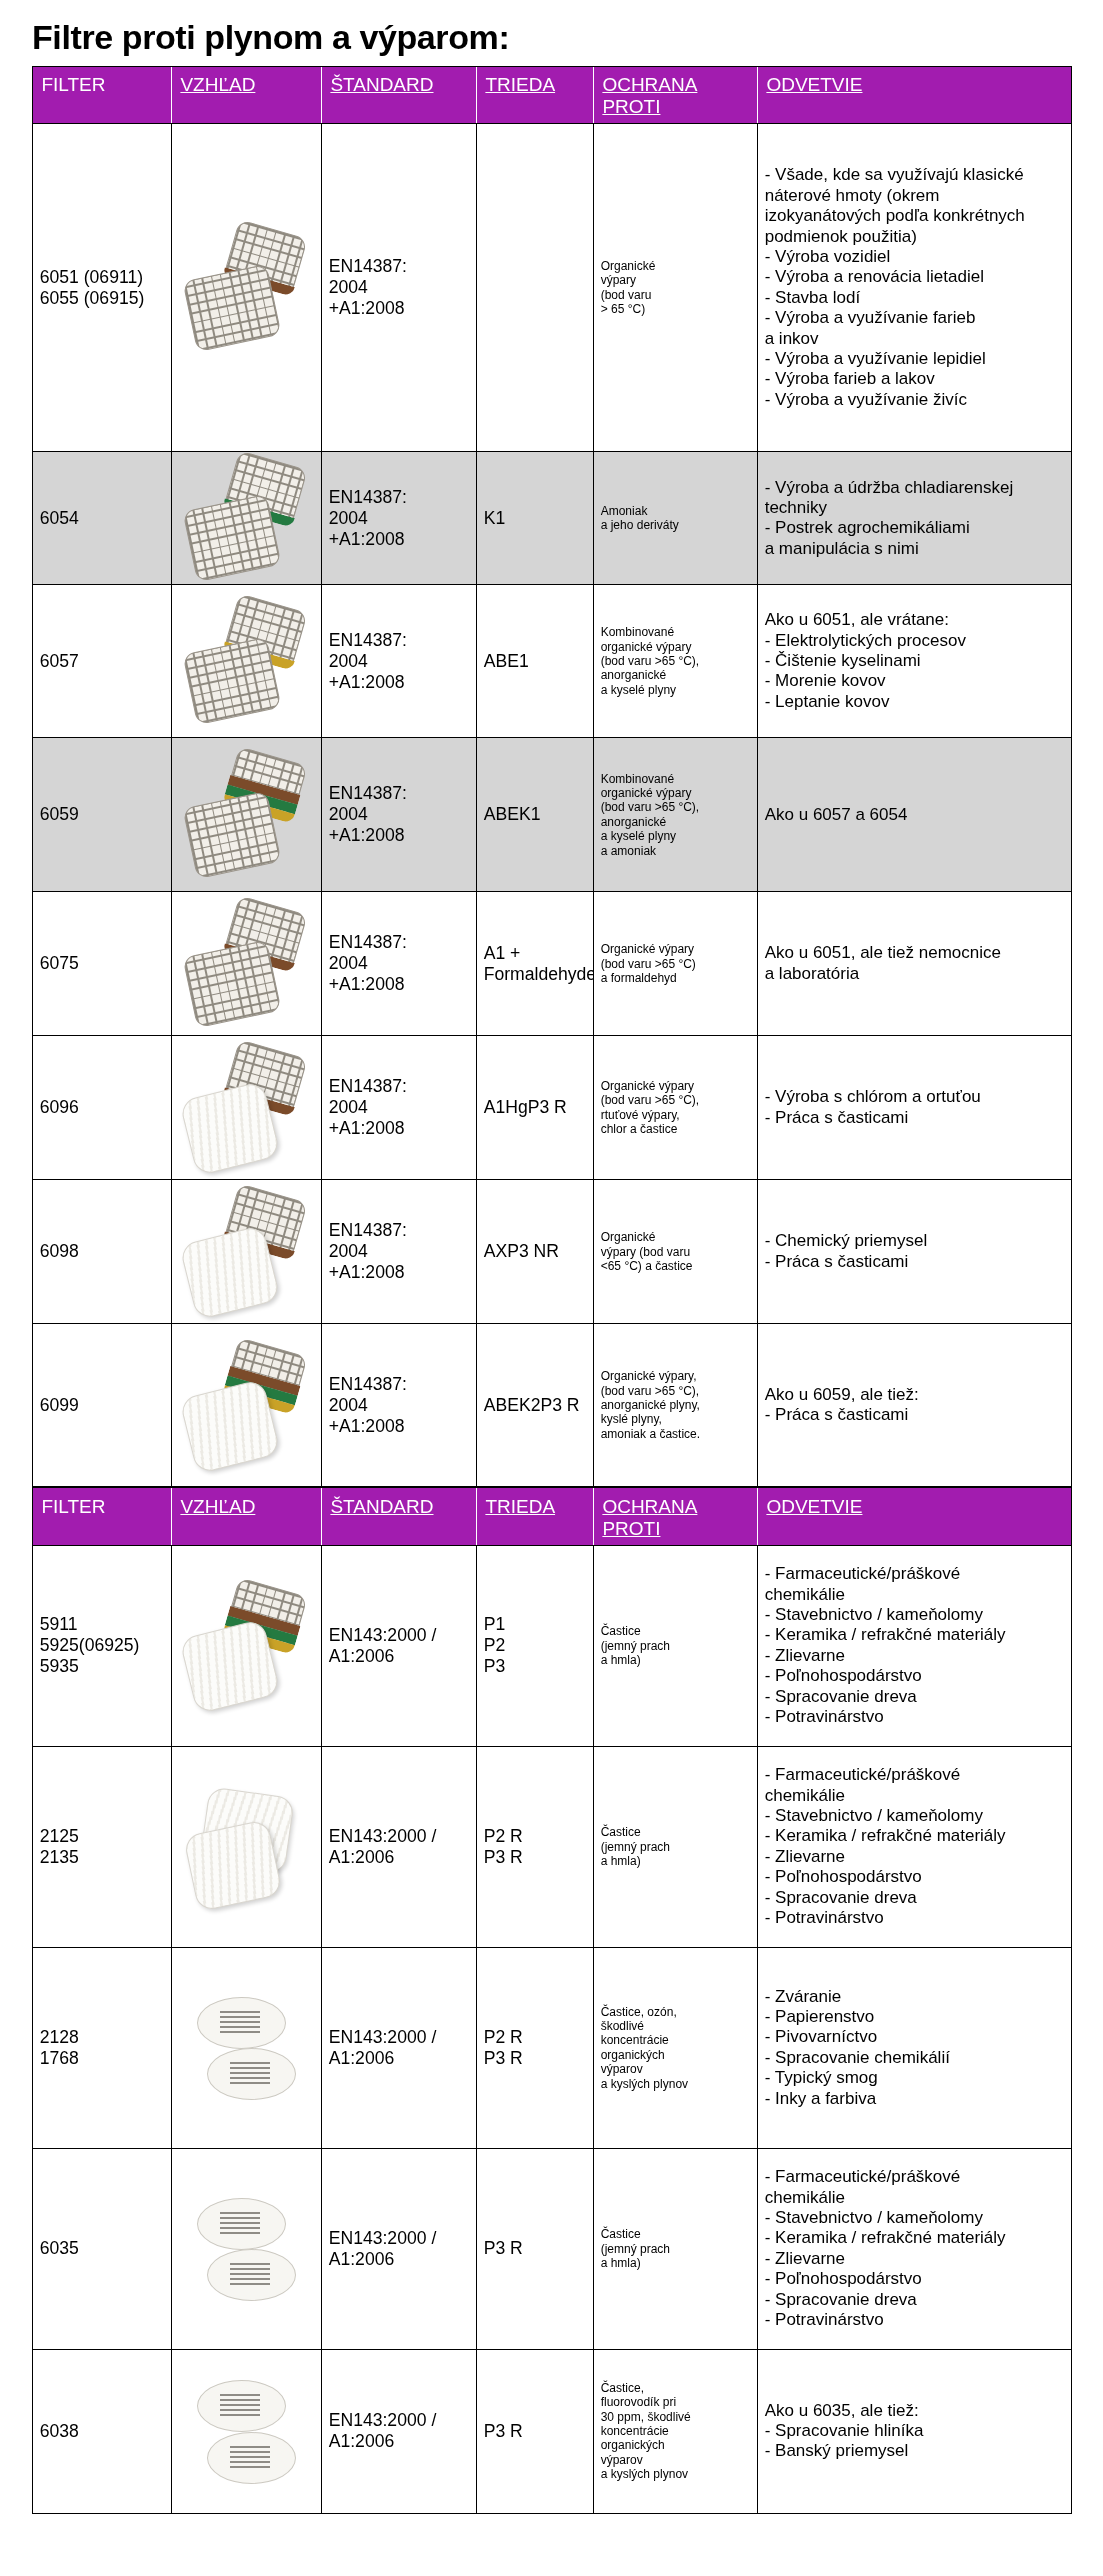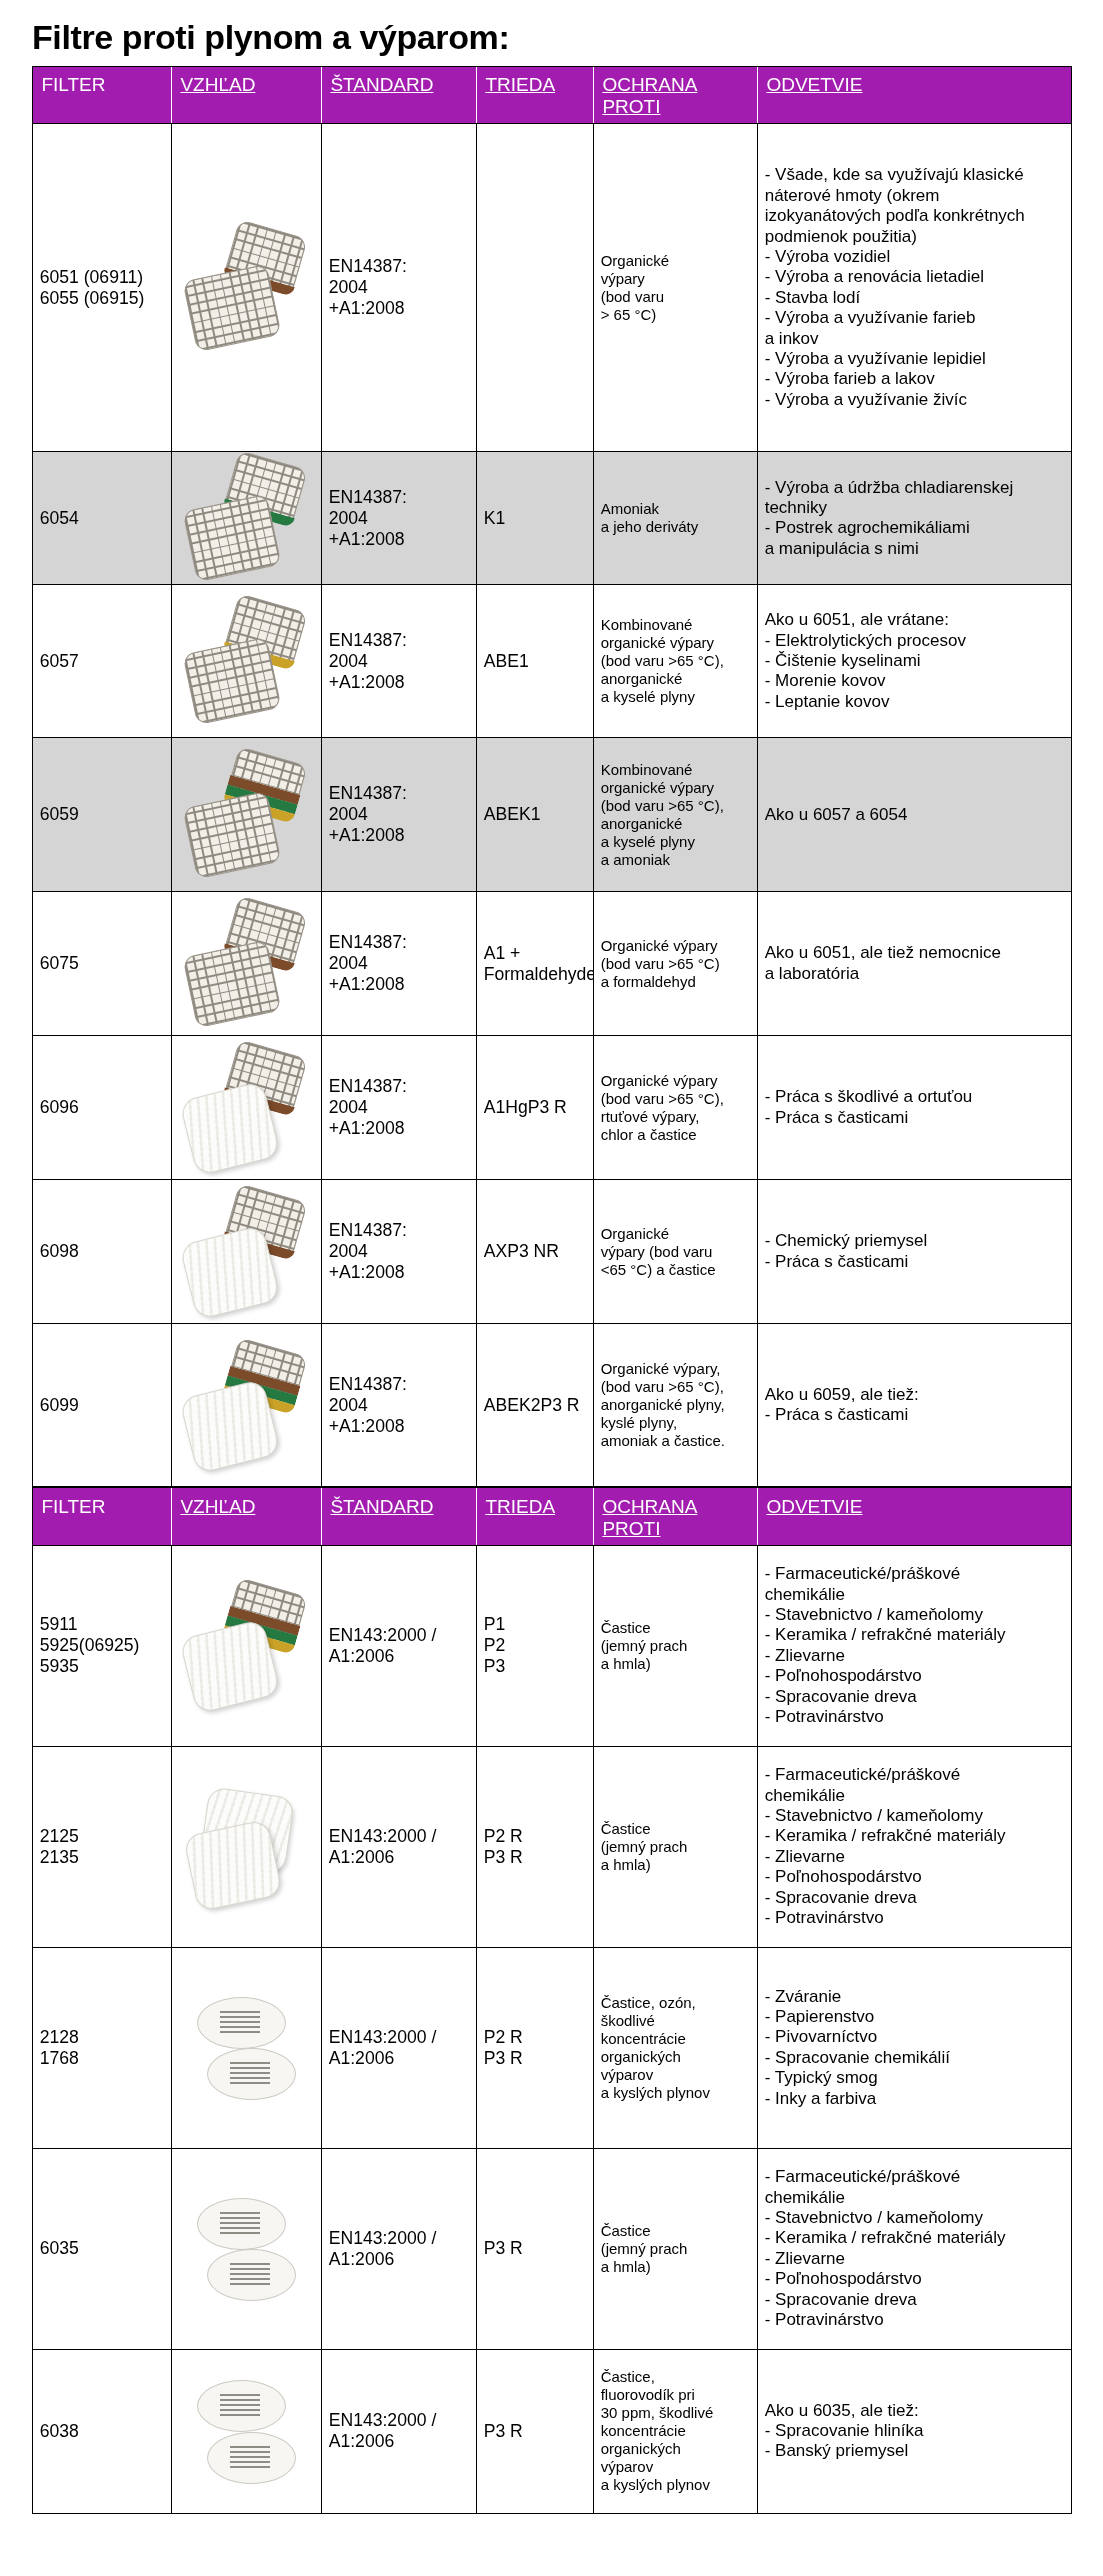--- a/index.html
+++ b/index.html
@@ -6,21 +6,21 @@
   body{font-family:"Liberation Sans","DejaVu Sans",sans-serif;color:#000;}
   .page{width:1104px;box-sizing:border-box;padding:5px 32px 15px 32px;}
   h1{font-size:34px;font-weight:bold;margin:13.4px 0 8.4px 0;letter-spacing:-0.4px;}
   table{border-collapse:collapse;table-layout:fixed;width:1040px;border:1.7px solid #000;}
   th{background:#a21caf;color:#fff;font-weight:normal;font-size:19px;text-align:left;
      vertical-align:top;padding:7.5px 5px 5px 8.4px;height:52px;
      border-top:1.7px solid #000;border-bottom:1.7px solid #000;box-sizing:border-box;}
   th + th{border-left:1.7px solid #fff;text-decoration:underline;}
   td{border:1.7px solid #000;padding:5px 6.7px;font-size:17.6px;line-height:1.2;
      vertical-align:middle;white-space:pre-line;box-sizing:border-box;overflow:hidden;}
-  td.protection-cell{font-size:15px;padding:5px 3.4px 5px 6.7px;}
+  td.protection-cell{font-size:12px;padding:5px 3.4px 5px 6.7px;}
   td.industry-cell{font-size:17px;}
   tr.shaded td{background:#d5d5d5;}
   #table1 tbody tr{height:144px;}
   #table1 tbody tr:nth-child(1){height:328px;}
   #table1 tbody tr:nth-child(2){height:121px;}
   #table1 tbody tr:nth-child(3){height:153px;}
   #table1 tbody tr:nth-child(4){height:154px;}
   #table1 tbody tr:nth-child(8){height:163px;}
   #table2 tbody tr{height:201px;}
   #table2 tbody tr:nth-child(5){height:164px;}
@@ -162,21 +162,21 @@
           <td class="filter-id-cell">6096</td>
           <td class="appearance-cell"><div class="icon-wrap"><div class="cart back grid"><div class="bands"><div class="band" style="background: rgb(123, 75, 42);"></div></div></div><div class="pad"></div></div></td>
           <td class="standard-cell">EN14387:
 2004
 +A1:2008</td>
           <td class="class-cell">A1HgP3 R</td>
           <td class="protection-cell">Organické výpary
 (bod varu &gt;65 °C),
 rtuťové výpary,
 chlor a častice</td>
-          <td class="industry-cell">- Práca s škodlivé a ortuťou
+          <td class="industry-cell">- Výroba s chlórom a ortuťou
 - Práca s časticami</td>
         </tr>
         <tr>
           <td class="filter-id-cell">6098</td>
           <td class="appearance-cell"><div class="icon-wrap"><div class="cart back grid"><div class="bands"><div class="band" style="background: rgb(123, 75, 42);"></div></div></div><div class="pad"></div></div></td>
           <td class="standard-cell">EN14387:
 2004
 +A1:2008</td>
           <td class="class-cell">AXP3 NR</td>
           <td class="protection-cell">Organické

